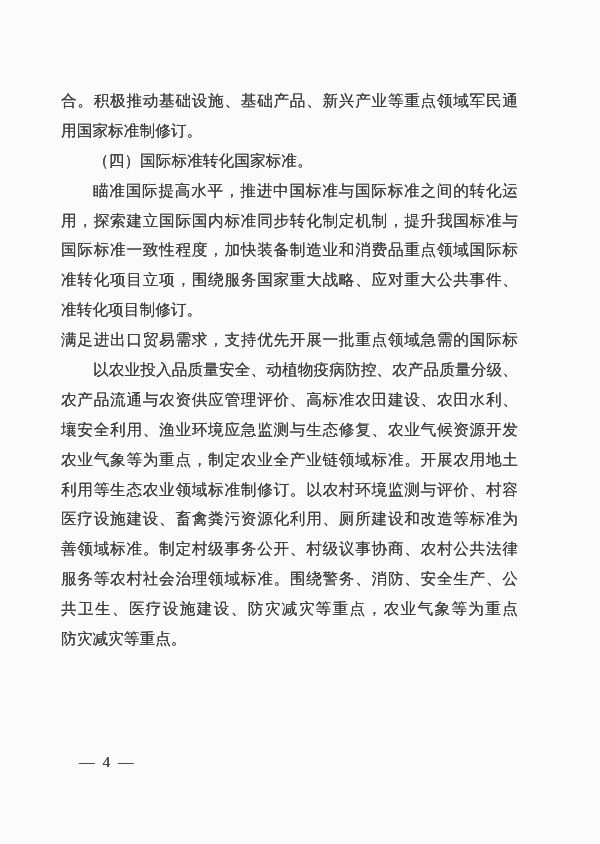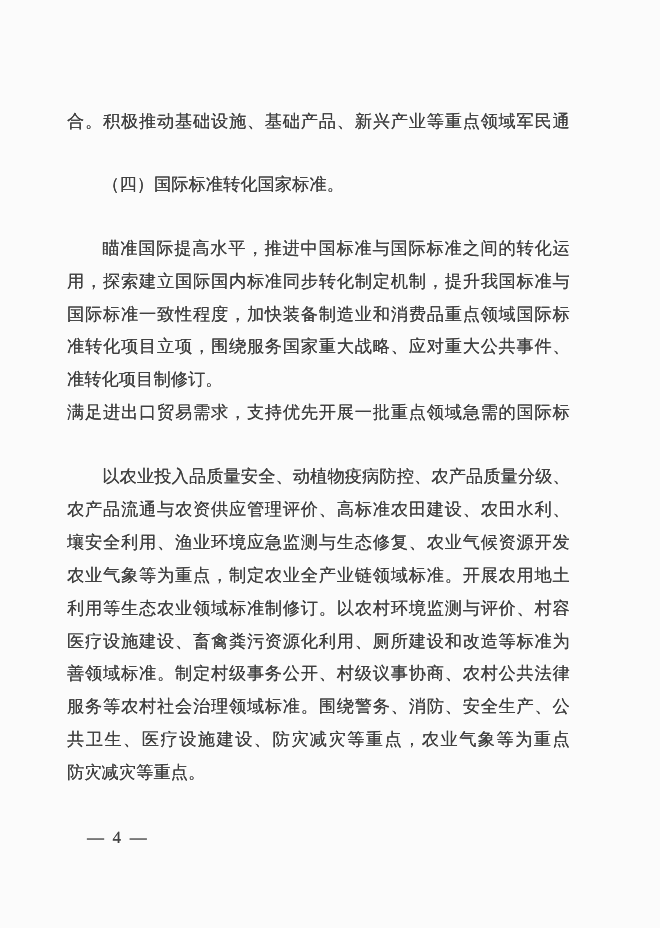--- a/index.html
+++ b/index.html
@@ -13,61 +13,61 @@
     overflow: hidden;
     font-family: "Liberation Serif", "DejaVu Serif", serif;
   }
   .page {
     position: absolute;
     inset: 0;
   }
   .doc-body {
     position: absolute;
     left: 61px;
-    top: 96px;
+    top: 86px;
     width: 457px;
     
     filter: blur(0.3px);
   }
   .line {
     height: 29.9px;
     line-height: 29.9px;
     font-size: 15.7px;
     letter-spacing: 0;
     white-space: nowrap;
     text-shadow: 0 0 0.5px currentColor;
   }
   .line.justify {
     white-space: normal;
     text-align: justify;
     text-align-last: justify;
     text-justify: inter-character;
   }
   .line.indent {
     text-indent: 32px;
-    margin-top: 28px;
   }
   .footer {
     position: absolute;
     left: 79px;
     top: 750px;
     height: 24px;
     line-height: 24px;
     font-size: 15.5px;
     letter-spacing: 2px;
     filter: blur(0.25px);
     text-shadow: 0 0 0.5px currentColor;
   }
 </style>
 </head>
 <body style="background: rgb(251, 251, 251); color: rgb(65, 65, 65);">
 
 <div class="page">
   <div class="doc-body" id="doc-body">
       <div class="line justify">合。积极推动基础设施、基础产品、新兴产业等重点领域军民通</div>
+      <div class="line">用国家标准制修订。</div>
       <div class="line indent">（四）国际标准转化国家标准。</div>
       <div class="line indent justify">瞄准国际提高水平，推进中国标准与国际标准之间的转化运</div>
       <div class="line justify">用，探索建立国际国内标准同步转化制定机制，提升我国标准与</div>
       <div class="line justify">国际标准一致性程度，加快装备制造业和消费品重点领域国际标</div>
       <div class="line justify">准转化项目立项，围绕服务国家重大战略、应对重大公共事件、</div>
       <div class="line">准转化项目制修订。</div>
       <div class="line justify">满足进出口贸易需求，支持优先开展一批重点领域急需的国际标</div>
       <div class="line indent justify">以农业投入品质量安全、动植物疫病防控、农产品质量分级、</div>
       <div class="line justify">农产品流通与农资供应管理评价、高标准农田建设、农田水利、</div>
       <div class="line justify">壤安全利用、渔业环境应急监测与生态修复、农业气候资源开发</div>

